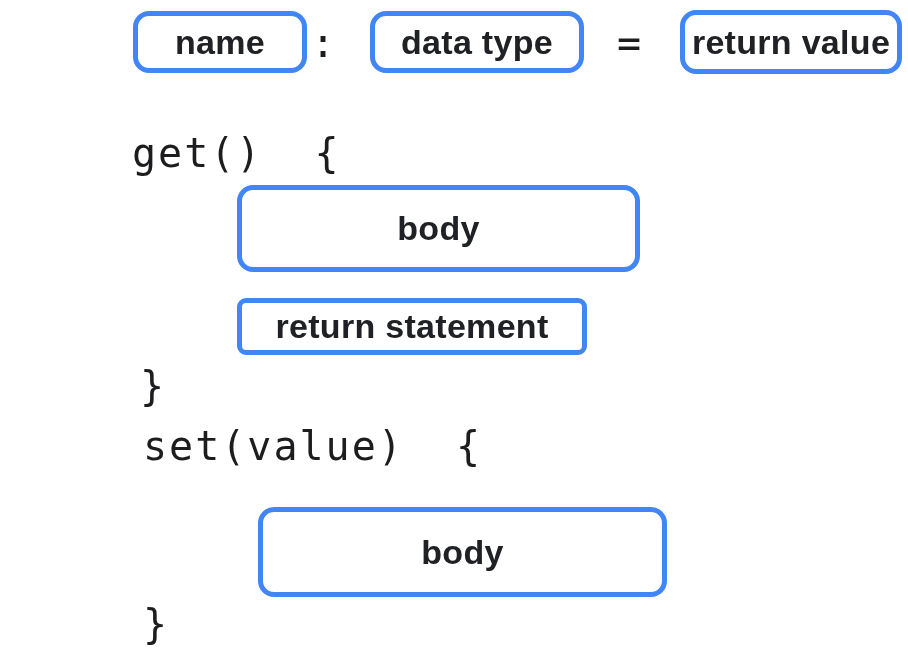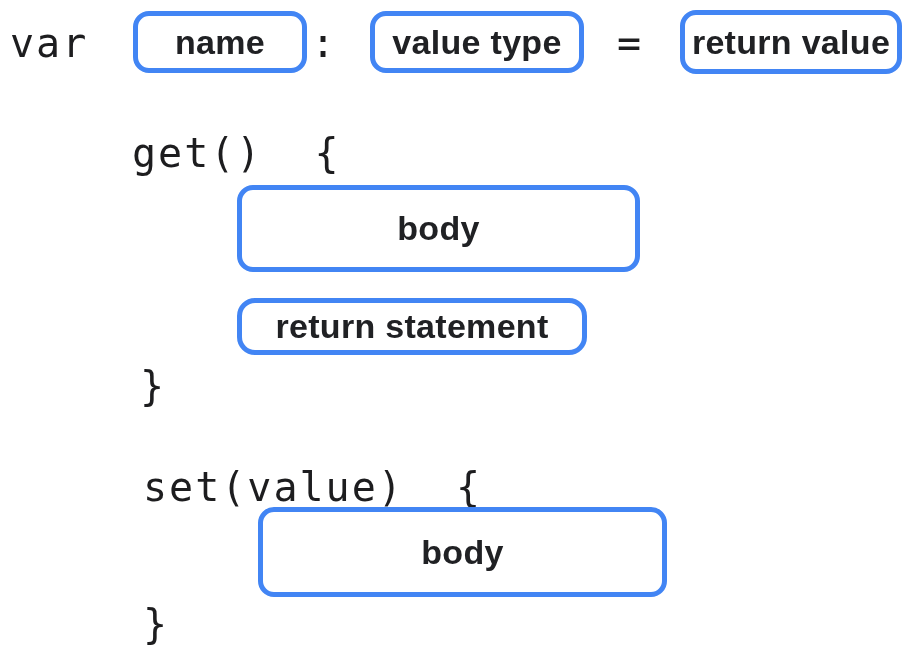--- a/index.html
+++ b/index.html
@@ -27,66 +27,65 @@
   .slot{
     position:absolute;
     box-sizing:border-box;
     background:var(--bg);
     border:5px solid var(--accent);
     display:flex;
     align-items:center;
     justify-content:center;
   }
   .r16{border-radius:16px;}
-  .r9{border-radius:18px;}
+  .r9{border-radius:9px;}
   .slot-label{
     font-family:"Liberation Sans", sans-serif;
     font-weight:700;
     font-size:34px;
     letter-spacing:0.3px;
     color:#202124;
     white-space:pre;
   }
 </style>
 </head>
 <body>
 
 <div class="canvas">
 
-  <span class="mono" style="left:10px;top:23px">var</span>
 
   <div class="slot r16" style="left:133px;top:11px;width:174px;height:62px">
     <span class="slot-label">name</span>
   </div>
 
   <span class="mono" style="left:311px;top:23px">:</span>
 
   <div class="slot r16" style="left:370px;top:11px;width:214px;height:62px">
-    <span class="slot-label">value type</span>
+    <span class="slot-label">data type</span>
   </div>
 
   <span class="mono" style="left:617px;top:23px">=</span>
 
   <div class="slot r16" style="left:680px;top:10px;width:222px;height:64px">
     <span class="slot-label">return value</span>
   </div>
 
   <span class="mono" style="left:132px;top:133px">get()  {</span>
 
   <div class="slot r16" style="left:237px;top:185px;width:403px;height:87px">
     <span class="slot-label">body</span>
   </div>
 
   <div class="slot r9" style="left:237px;top:298px;width:350px;height:57px">
     <span class="slot-label">return statement</span>
   </div>
 
   <span class="mono" style="left:140px;top:366px">}</span>
 
-  <span class="mono" style="left:143px;top:467px">set(value)  {</span>
+  <span class="mono" style="left:143px;top:426px">set(value)  {</span>
 
   <div class="slot r16" style="left:258px;top:507px;width:409px;height:90px">
     <span class="slot-label">body</span>
   </div>
 
   <span class="mono" style="left:143px;top:604px">}</span>
 
 </div>
 
 </body></html>

